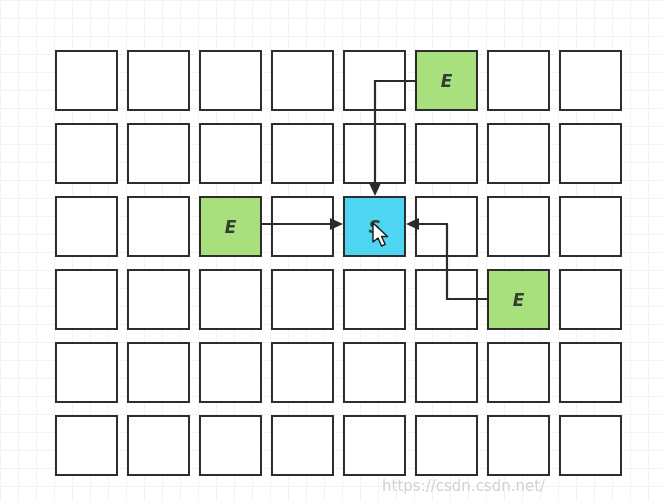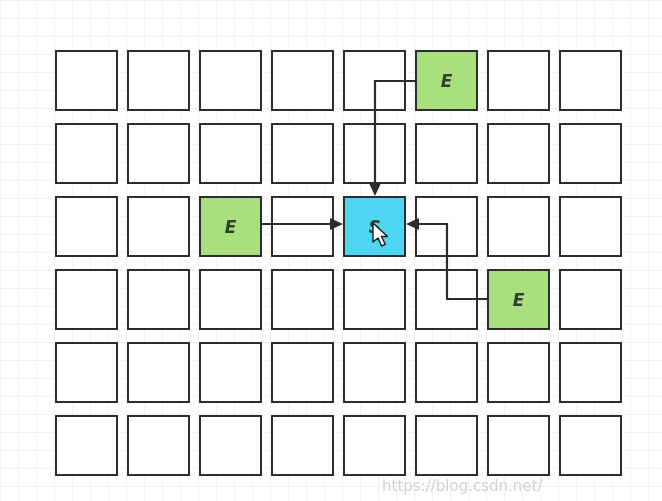--- a/index.html
+++ b/index.html
@@ -122,14 +122,14 @@
       <path d="M262,224 L330,224" fill="none" stroke="#2b2b2b" stroke-width="2.2"></path>
       <polygon points="343,224 330,230 330,218" fill="#2b2b2b"></polygon>
       <path d="M487,299 L447,299 L447,224 L419,224" fill="none" stroke="#2b2b2b" stroke-width="2.2"></path>
       <polygon points="406,224 419,218 419,230" fill="#2b2b2b"></polygon>
     </svg>
 
   <svg id="cursor-layer" width="22" height="28" viewBox="0 0 22 28" style="left: 372px; top: 222px;">
     <path d="M1,1 L1,20 L6,16 L9.6,24 L13.2,22.3 L9.5,14.5 L15.5,14.5 Z" fill="#ffffff" stroke="#1a1a1a" stroke-width="1.4" stroke-linejoin="round"></path>
   </svg>
 
-  <div class="wm wm-csdn" style="color: rgb(203, 203, 203);">https://blog.csdn.net/</div>
+  <div class="wm wm-csdn" style="color: rgb(203, 203, 203);">https://csdn.csdn.net/</div>
 </div>
 
 </body></html>

